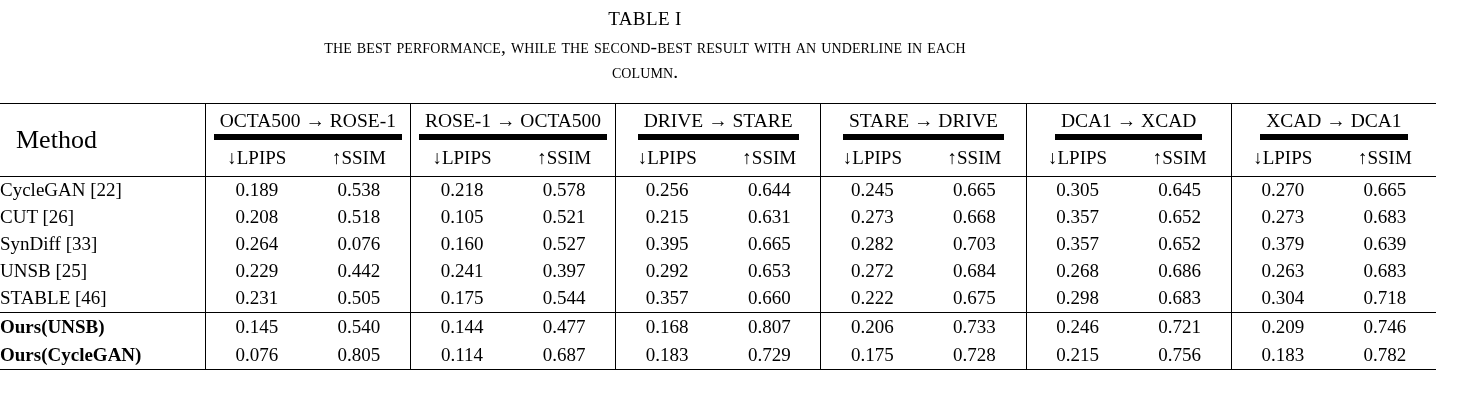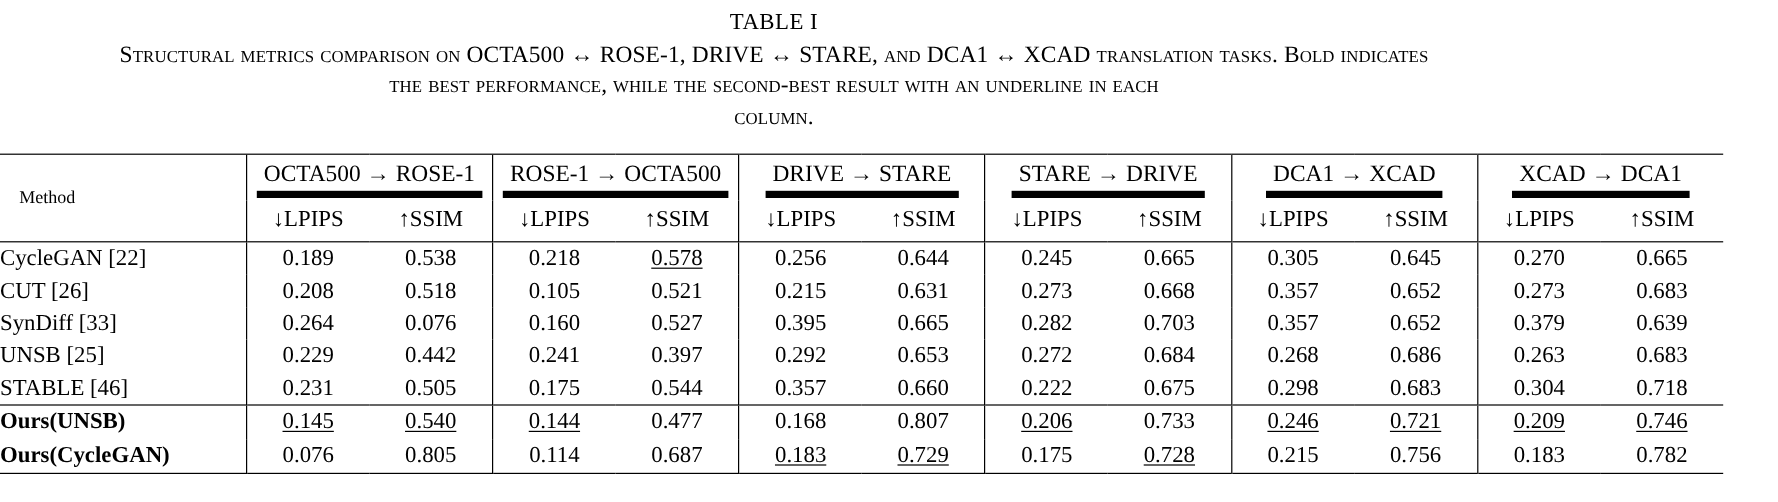--- a/index.html
+++ b/index.html
@@ -75,21 +75,21 @@
     line-height: 0;
     padding: 0;
   }
   .method-col {
     text-align: left !important;
     padding-left: 16px !important;
     width: 190px;
   }
   th.method-head {
     font-weight: bold;
-    font-size: 15px;
+    font-size: 26px;
   }
   .grp-head {
     font-size: 19.5px;
     padding: 6px 0 2px 0 !important;
   }
   .grp-underline span {
     display: inline-block;
     border-bottom: 6px solid #000000;
     padding: 0 6px 2px 6px;
   }
@@ -112,31 +112,30 @@
     font-size: 19px;
   }
   .ours-row td {
     padding: 3px 0 !important;
     font-size: 19px;
   }
   .ours-row td.method-col {
     font-weight: bold;
   }
   .b { font-weight: bold; }
-  .u { text-decoration: underline; text-underline-offset: 2px; }
+  .u { text-underline-offset: 2px; }
 </style>
 </head>
 <body>
 
 <div class="page">
 
   <div class="table-number">TABLE I</div>
 
   <div class="caption">
-    <span>Structural metrics comparison on OCTA500 ↔ ROSE-1, DRIVE ↔ STARE, and DCA1 ↔ XCAD translation tasks. Bold indicates</span>
     <span class="line2">the best performance, while the second-best result with an underline in each column.</span>
   </div>
 
   <table class="metrics">
     <tbody id="table-body">
         <tr class="rule-top">
           <td colspan="13"></td>
         </tr>
         <tr>
           <th class="method-col method-head" rowspan="2">Method</th>

